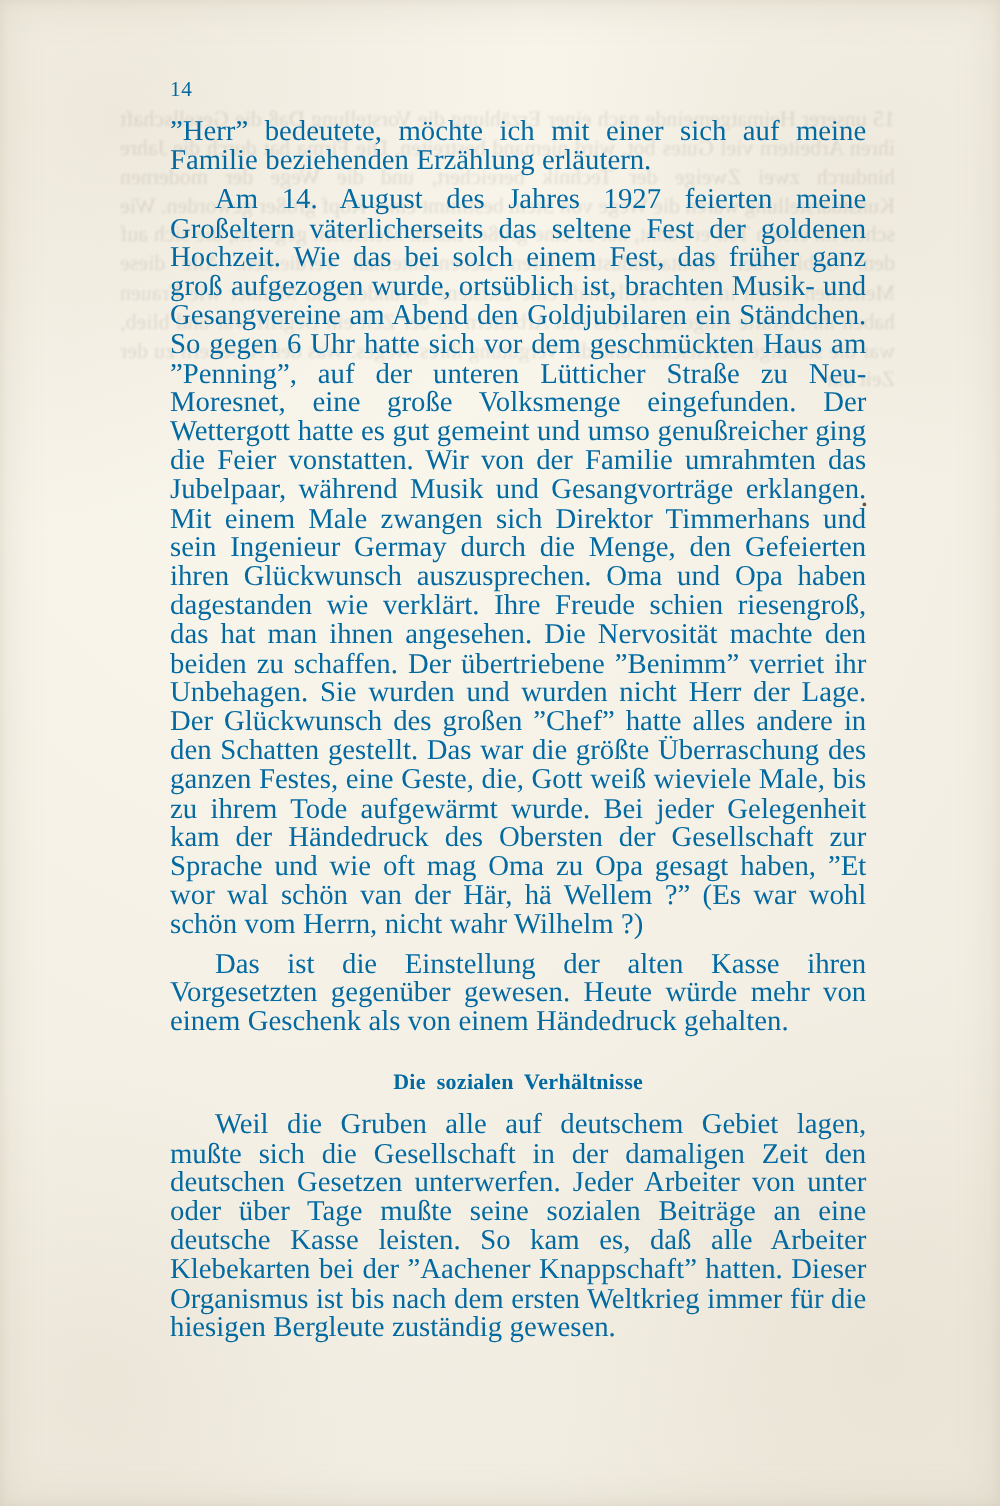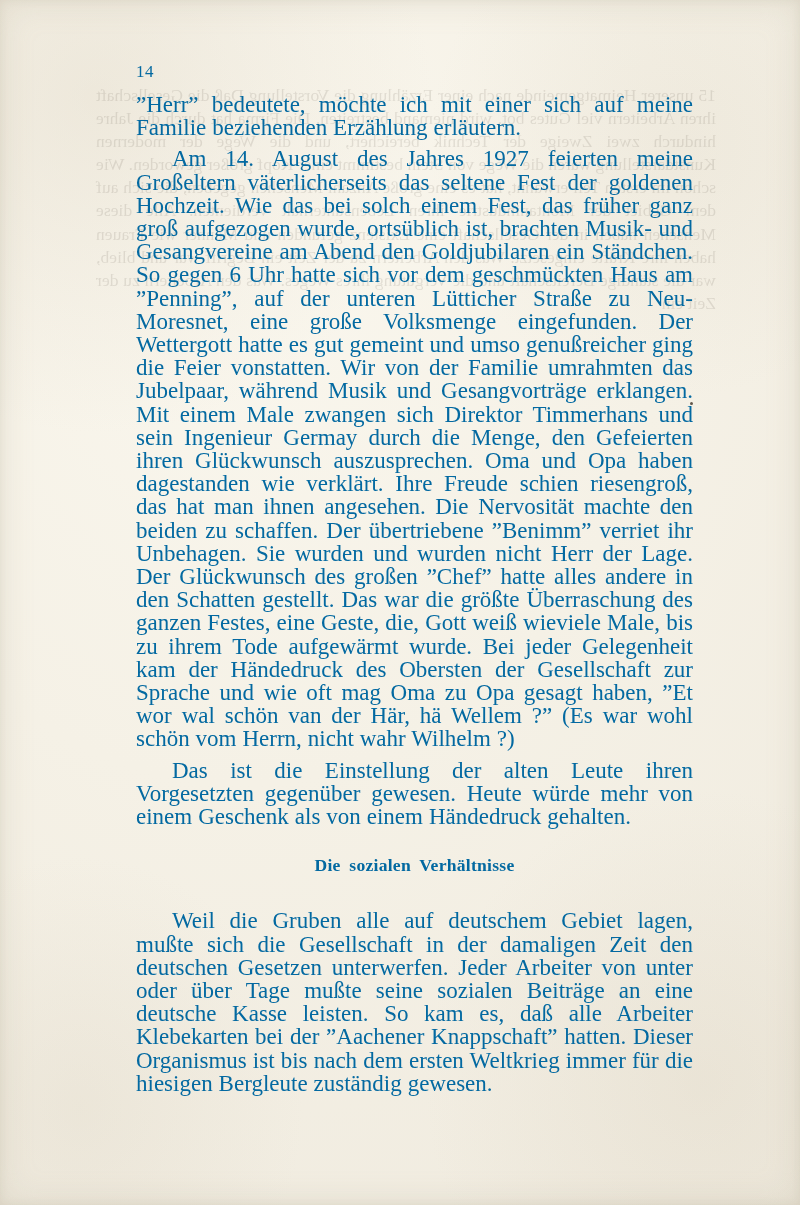--- a/index.html
+++ b/index.html
@@ -75,21 +75,21 @@
     text-align: justify;
     text-align-last: left;
     text-justify: inter-word;
     word-spacing: .2px;
     hyphens: none;
   }
   p.body.indent { text-indent: 36px; }
   p.gap-before  { margin-top: 8px; }
 
   h2.subhead {
-    margin: 26px 0 32px 0;
+    margin: 26px 0 10px 0;
     font-size: 17.6px;
     line-height: 23px;
     font-weight: bold;
     text-align: center;
     letter-spacing: .25px;
     word-spacing: 4px;
   }
 
   
   #speck {
@@ -121,21 +121,21 @@
 <div id="bleed">15 unserer Heimatgemeinde nach einer Erzählung die Vorstellung Daß die Gesellschaft ihren Arbeitern viel Gutes bot, wird niemand bestreiten. Die Firma hat durch die Jahre hindurch zwei Zweige der Technik bereichert, und die Wege der modernen Kunstdarstellung waren die Wege von Stein bestimmt einer Kopf größer geworden. Wie schon im ersten Teil erwähnt, hat es eine große Anzahl Menschen gegeben, die sich auf dem Gebiet der Montanindustrie ihren Lebensunterhalt verdienten. Alle diese Menschen haben in der Gesellschaft eine Existenz gefunden und Männer wie Frauen haben ihre Kräfte eingesetzt. Was den Arbeitern zu der Zeit ein Begriff war und blieb, war die ständige Bereitschaft und die Vergütung ihres Weges. Was den Arbeitern zu der Zeit ein</div>
 
 <div id="content">
 
   <div class="folio">14</div>
 
   <p class="body">”Herr” bedeutete, möchte ich mit einer sich auf meine Familie beziehenden Erzählung erläutern.</p>
 
   <p class="body indent gap-before">Am 14. August des Jahres 1927 feierten meine Großeltern väterlicherseits das seltene Fest der goldenen Hochzeit. Wie das bei solch einem Fest, das früher ganz groß aufgezogen wurde, ortsüblich ist, brachten Musik- und Gesangvereine am Abend den Goldjubilaren ein Ständchen. So gegen 6 Uhr hatte sich vor dem geschmückten Haus am ”Penning”, auf der unteren Lütticher Straße zu Neu-Moresnet, eine große Volksmenge eingefunden. Der Wettergott hatte es gut gemeint und umso genußreicher ging die Feier vonstatten. Wir von der Familie umrahmten das Jubelpaar, während Musik und Gesangvorträge erklangen. Mit einem Male zwangen sich Direktor Timmerhans und sein Ingenieur Germay durch die Menge, den Gefeierten ihren Glückwunsch auszusprechen. Oma und Opa haben dagestanden wie verklärt. Ihre Freude schien riesengroß, das hat man ihnen angesehen. Die Nervosität machte den beiden zu schaffen. Der übertriebene ”Benimm” verriet ihr Unbehagen. Sie wurden und wurden nicht Herr der Lage. Der Glückwunsch des großen ”Chef” hatte alles andere in den Schatten gestellt. Das war die größte Überraschung des ganzen Festes, eine Geste, die, Gott weiß wieviele Male, bis zu ihrem Tode aufgewärmt wurde. Bei jeder Gelegenheit kam der Händedruck des Obersten der Gesellschaft zur Sprache und wie oft mag Oma zu Opa gesagt haben, ”Et wor wal schön van der Här, hä Wellem ?” (Es war wohl schön vom Herrn, nicht wahr Wilhelm ?)</p>
 
-  <p class="body indent gap-before">Das ist die Einstellung der alten Leute ihren Vorgesetzten gegenüber gewesen. Heute würde mehr von einem Geschenk als von einem Händedruck gehalten.</p>
+  <p class="body indent gap-before">Das ist die Einstellung der alten Kasse ihren Vorgesetzten gegenüber gewesen. Heute würde mehr von einem Geschenk als von einem Händedruck gehalten.</p>
 
   <h2 class="subhead">Die sozialen Verhältnisse</h2>
 
   <p class="body indent">Weil die Gruben alle auf deutschem Gebiet lagen, mußte sich die Gesellschaft in der damaligen Zeit den deutschen Gesetzen unterwerfen. Jeder Arbeiter von unter oder über Tage mußte seine sozialen Beiträge an eine deutsche Kasse leisten. So kam es, daß alle Arbeiter Klebekarten bei der ”Aachener Knappschaft” hatten. Dieser Organismus ist bis nach dem ersten Weltkrieg immer für die hiesigen Bergleute zuständig gewesen.</p>
 
 </div>
 
 <div id="speck"></div>
 <div id="edges"></div>
 

